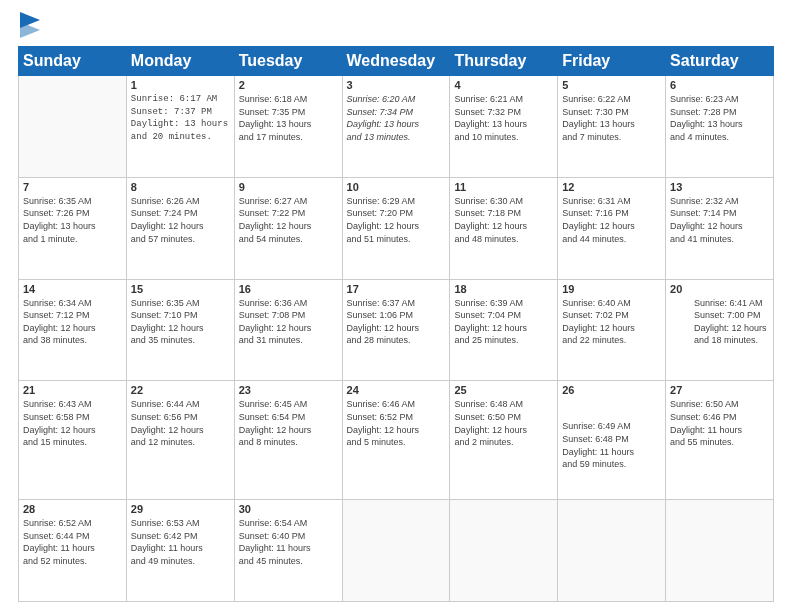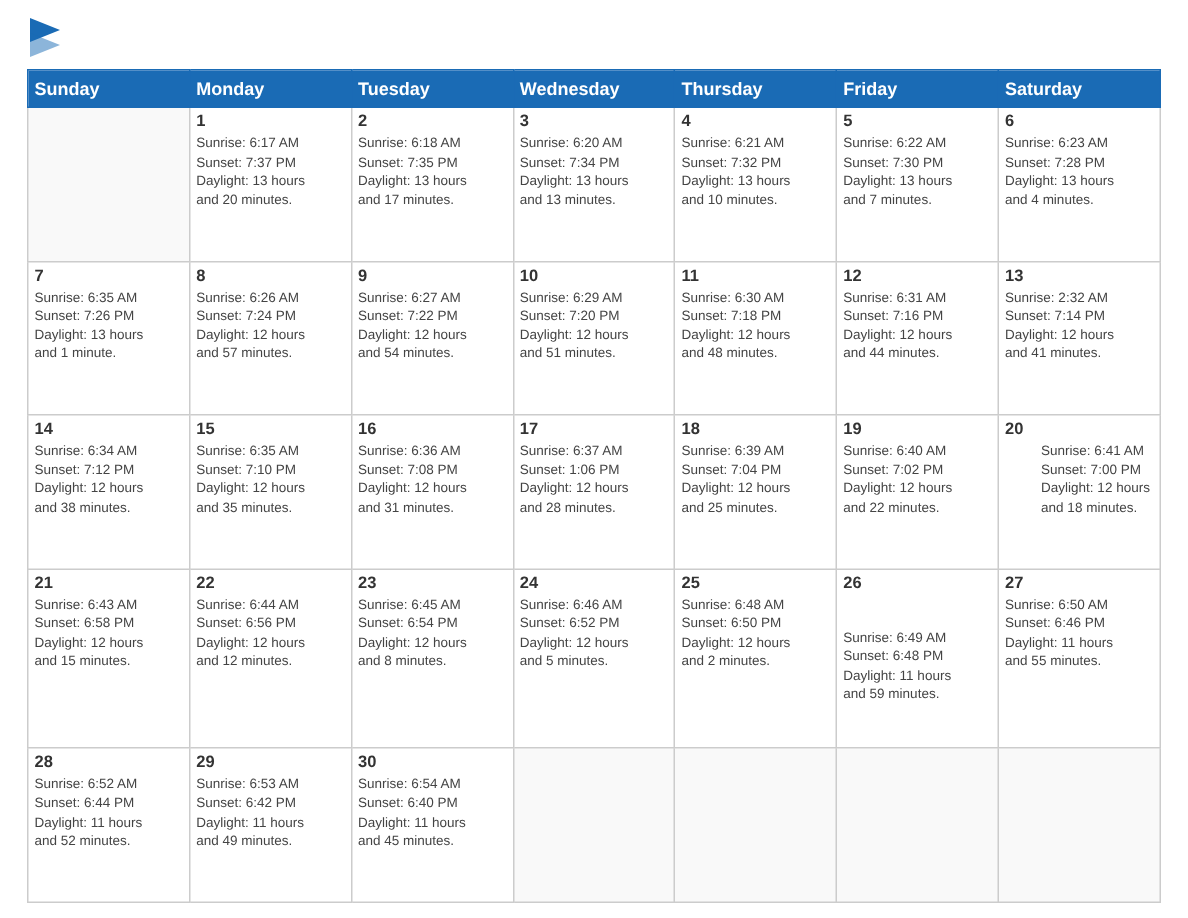--- a/index.html
+++ b/index.html
@@ -53,21 +53,21 @@
     }
     table {
       width: 100%;
       border-collapse: collapse;
       table-layout: fixed;
       flex: 1;
     }
     thead tr th {
       background-color: #1a6bb5;
       color: #fff;
-      font-size: 12px;
+      font-size: 16px;
       font-weight: bold;
       padding: 5px 4px;
       text-align: left;
       border: 1px solid #1a6bb5;
     }
     tbody tr td {
       border: 1px solid #ccc;
       vertical-align: top;
       padding: 3px 4px;
       font-size: 9.5px;
@@ -120,35 +120,35 @@
             <th>Thursday</th>
             <th>Friday</th>
             <th>Saturday</th>
           </tr>
       </thead>
       <tbody id="calendar-body">
       <tr>
             <td class="empty"></td>
             <td>
               <span class="day-num">1</span>
-              <div class="day-info" style="white-space: pre-line;">Sunrise: 6:17 AM
+              <div class="day-info" style="white-space: pre-line; font-family: Liberation Mono, monospace;">Sunrise: 6:17 AM
 Sunset: 7:37 PM
 Daylight: 13 hours
 and 20 minutes.</div>
             </td>
             <td>
               <span class="day-num">2</span>
               <div class="day-info" style="white-space: pre-line;">Sunrise: 6:18 AM
 Sunset: 7:35 PM
 Daylight: 13 hours
 and 17 minutes.</div>
             </td>
             <td>
               <span class="day-num">3</span>
-              <div class="day-info" style="white-space: pre-line;">Sunrise: 6:20 AM
+              <div class="day-info" style="white-space: pre-line; font-style: italic;">Sunrise: 6:20 AM
 Sunset: 7:34 PM
 Daylight: 13 hours
 and 13 minutes.</div>
             </td>
             <td>
               <span class="day-num">4</span>
               <div class="day-info" style="white-space: pre-line;">Sunrise: 6:21 AM
 Sunset: 7:32 PM
 Daylight: 13 hours
 and 10 minutes.</div>

